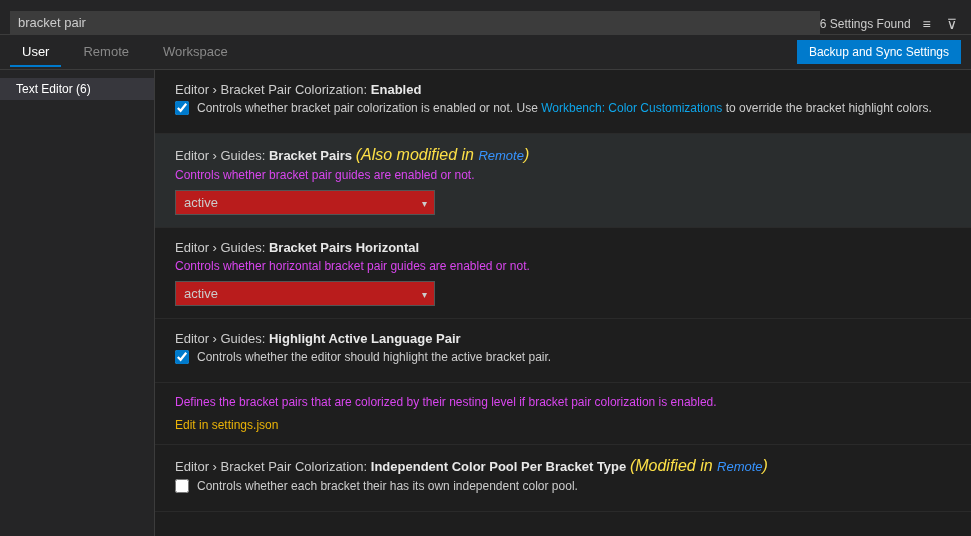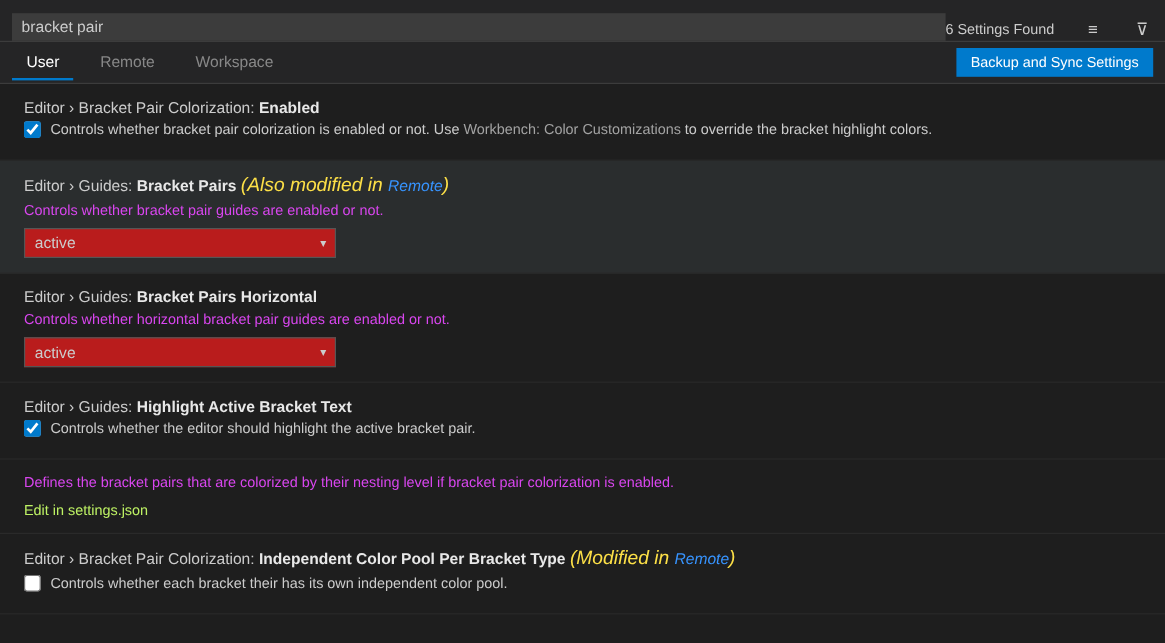--- a/index.html
+++ b/index.html
@@ -27,21 +27,21 @@
       font-size: 13px;
       padding: 4px 8px;
       flex: 1;
       max-width: 820px;
       outline: none;
     }
     .search-right {
       margin-left: auto;
       display: flex;
       align-items: center;
-      gap: 24px;
+      gap: 8px;
       color: #cccccc;
       font-size: 12px;
     }
     .icon-btn {
       background: none;
       border: none;
       color: #cccccc;
       cursor: pointer;
       font-size: 14px;
       padding: 2px 4px;
@@ -148,21 +148,21 @@
     .checkbox-row input[type="checkbox"] {
       accent-color: #007acc;
       width: 14px;
       height: 14px;
     }
     .checkbox-label {
       font-size: 12px;
       color: #cccccc;
     }
     .checkbox-label a {
-      color: #a3a3a3;
+      color: #0ea5e9;
       text-decoration: none;
     }
     .dropdown {
       background: #b91c1c;
       border: 1px solid #555;
       color: #cccccc;
       font-size: 13px;
       padding: 4px 8px;
       width: 260px;
       appearance: none;
@@ -178,21 +178,21 @@
     .dropdown-arrow {
       position: absolute;
       right: 8px;
       top: 50%;
       transform: translateY(-50%);
       color: #cccccc;
       pointer-events: none;
       font-size: 10px;
     }
     .edit-link {
-      color: #bef264;
+      color: #eab308;
       text-decoration: none;
       font-size: 12px;
       cursor: pointer;
     }
     ::-webkit-scrollbar {
       width: 6px;
     }
     ::-webkit-scrollbar-track {
       background: #1e1e1e;
     }
@@ -226,20 +226,25 @@
   <div class="tab tab-workspace">
     <span>Workspace</span>
   </div>
   <button class="backup-btn">
     <span>Backup and Sync Settings</span>
   </button>
 </div>
 
 <div class="main-content">
 
+  <div class="sidebar">
+    <div class="sidebar-item active">
+      <span>Text Editor (6)</span>
+    </div>
+  </div>
 
   <div class="settings-area">
 
     <div class="setting-block">
       <div class="setting-title">
         <span>Editor › Bracket Pair Colorization: </span><span class="label">Enabled</span>
       </div>
       <div class="checkbox-row">
         <input type="checkbox" checked="" style="">
         <span class="checkbox-label">
@@ -277,21 +282,21 @@
           <option value="active">active</option>
           <option value="true">true</option>
           <option value="false">false</option>
         </select>
         <span class="dropdown-arrow">▾</span>
       </div>
     </div>
 
     <div class="setting-block">
       <div class="setting-title">
-        <span>Editor › Guides: </span><span class="label">Highlight Active Bracket Text</span>
+        <span>Editor › Guides: </span><span class="label">Highlight Active Language Pair</span>
       </div>
       <div class="checkbox-row">
         <input type="checkbox" checked="" style="">
         <span class="checkbox-label">Controls whether the editor should highlight the active bracket pair.</span>
       </div>
     </div>
 
     <div class="setting-block">
       <div class="setting-desc">Defines the bracket pairs that are colorized by their nesting level if bracket pair colorization is enabled.</div>
       <a class="edit-link" href="#">

